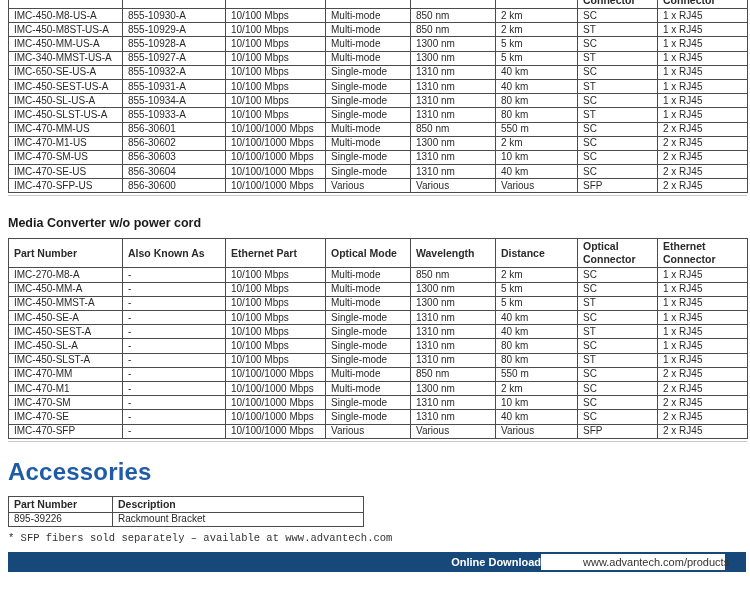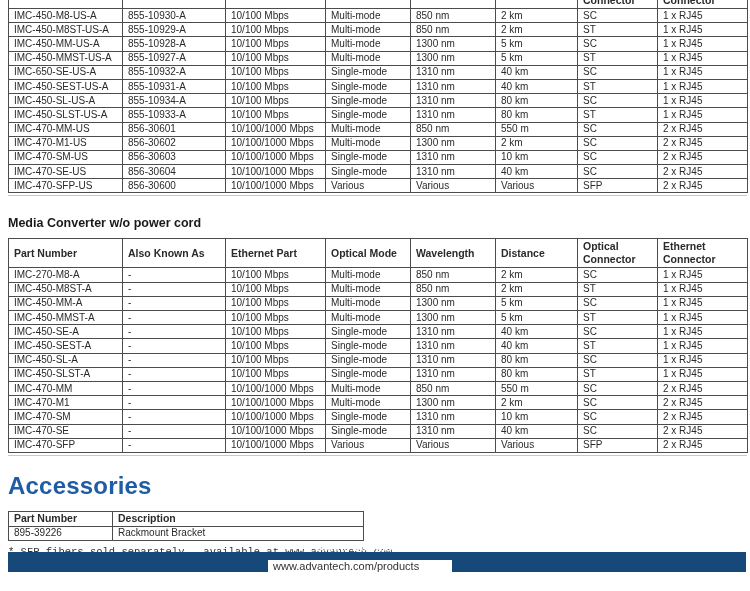--- a/index.html
+++ b/index.html
@@ -36,28 +36,28 @@
   h1.accessories-title{
     font-size:24px;line-height:1.2;font-weight:bold;color:var(--accent);
     margin:16px 0 10px 0;letter-spacing:0.2px;
   }
   table.t-acc{width:355px;}
   table.t-acc th{height:14.2px;}
   .footnote{font-size:10.5px;color:#333;margin:5px 0 0 0;font-family:Liberation Mono, monospace;}
   .footer-bar{
     position:absolute;left:8px;top:552px;width:738px;height:20px;
     background:var(--navy);display:flex;align-items:center;
-    justify-content:flex-end;padding-right:34px;box-sizing:border-box;gap:7px;flex-direction:column;
+    justify-content:flex-end;padding-right:21px;box-sizing:border-box;
   }
   .footer-label{color:#ffffff;font-size:11px;font-weight:bold;white-space:nowrap;}
   .url-box{
     width:184px;height:16px;background:#ffffff;display:flex;align-items:center;
     padding-left:5px;box-sizing:border-box;
   }
-  .url-box span{font-size:11px;color:#333;white-space:nowrap;}
+  .url-box span{font-size:11px;color:#333;white-space:nowrap;margin-left:37px;}
 </style>
 </head>
 <body>
 
 <div class="content">
 
   <table class="t-main clip-top">
       <colgroup>
         <col style="width: 114px;">
         <col style="width: 103px;">
@@ -107,21 +107,21 @@
           <td>IMC-450-MM-US-A</td>
           <td>855-10928-A</td>
           <td>10/100 Mbps</td>
           <td>Multi-mode</td>
           <td>1300 nm</td>
           <td>5 km</td>
           <td>SC</td>
           <td>1 x RJ45</td>
         </tr>
         <tr>
-          <td>IMC-450-MMST-US-A</td>
+          <td>IMC-340-MMST-US-A</td>
           <td>855-10927-A</td>
           <td>10/100 Mbps</td>
           <td>Multi-mode</td>
           <td>1300 nm</td>
           <td>5 km</td>
           <td>ST</td>
           <td>1 x RJ45</td>
         </tr>
         <tr>
           <td>IMC-650-SE-US-A</td>
@@ -249,30 +249,20 @@
           <td>IMC-270-M8-A</td>
           <td>-</td>
           <td>10/100 Mbps</td>
           <td>Multi-mode</td>
           <td>850 nm</td>
           <td>2 km</td>
           <td>SC</td>
           <td>1 x RJ45</td>
         </tr>
         <tr>
-          <td>IMC-450-M8ST-A</td>
-          <td>-</td>
-          <td>10/100 Mbps</td>
-          <td>Multi-mode</td>
-          <td>850 nm</td>
-          <td>2 km</td>
-          <td>ST</td>
-          <td>1 x RJ45</td>
-        </tr>
-        <tr>
           <td>IMC-450-MM-A</td>
           <td>-</td>
           <td>10/100 Mbps</td>
           <td>Multi-mode</td>
           <td>1300 nm</td>
           <td>5 km</td>
           <td>SC</td>
           <td>1 x RJ45</td>
         </tr>
         <tr>

